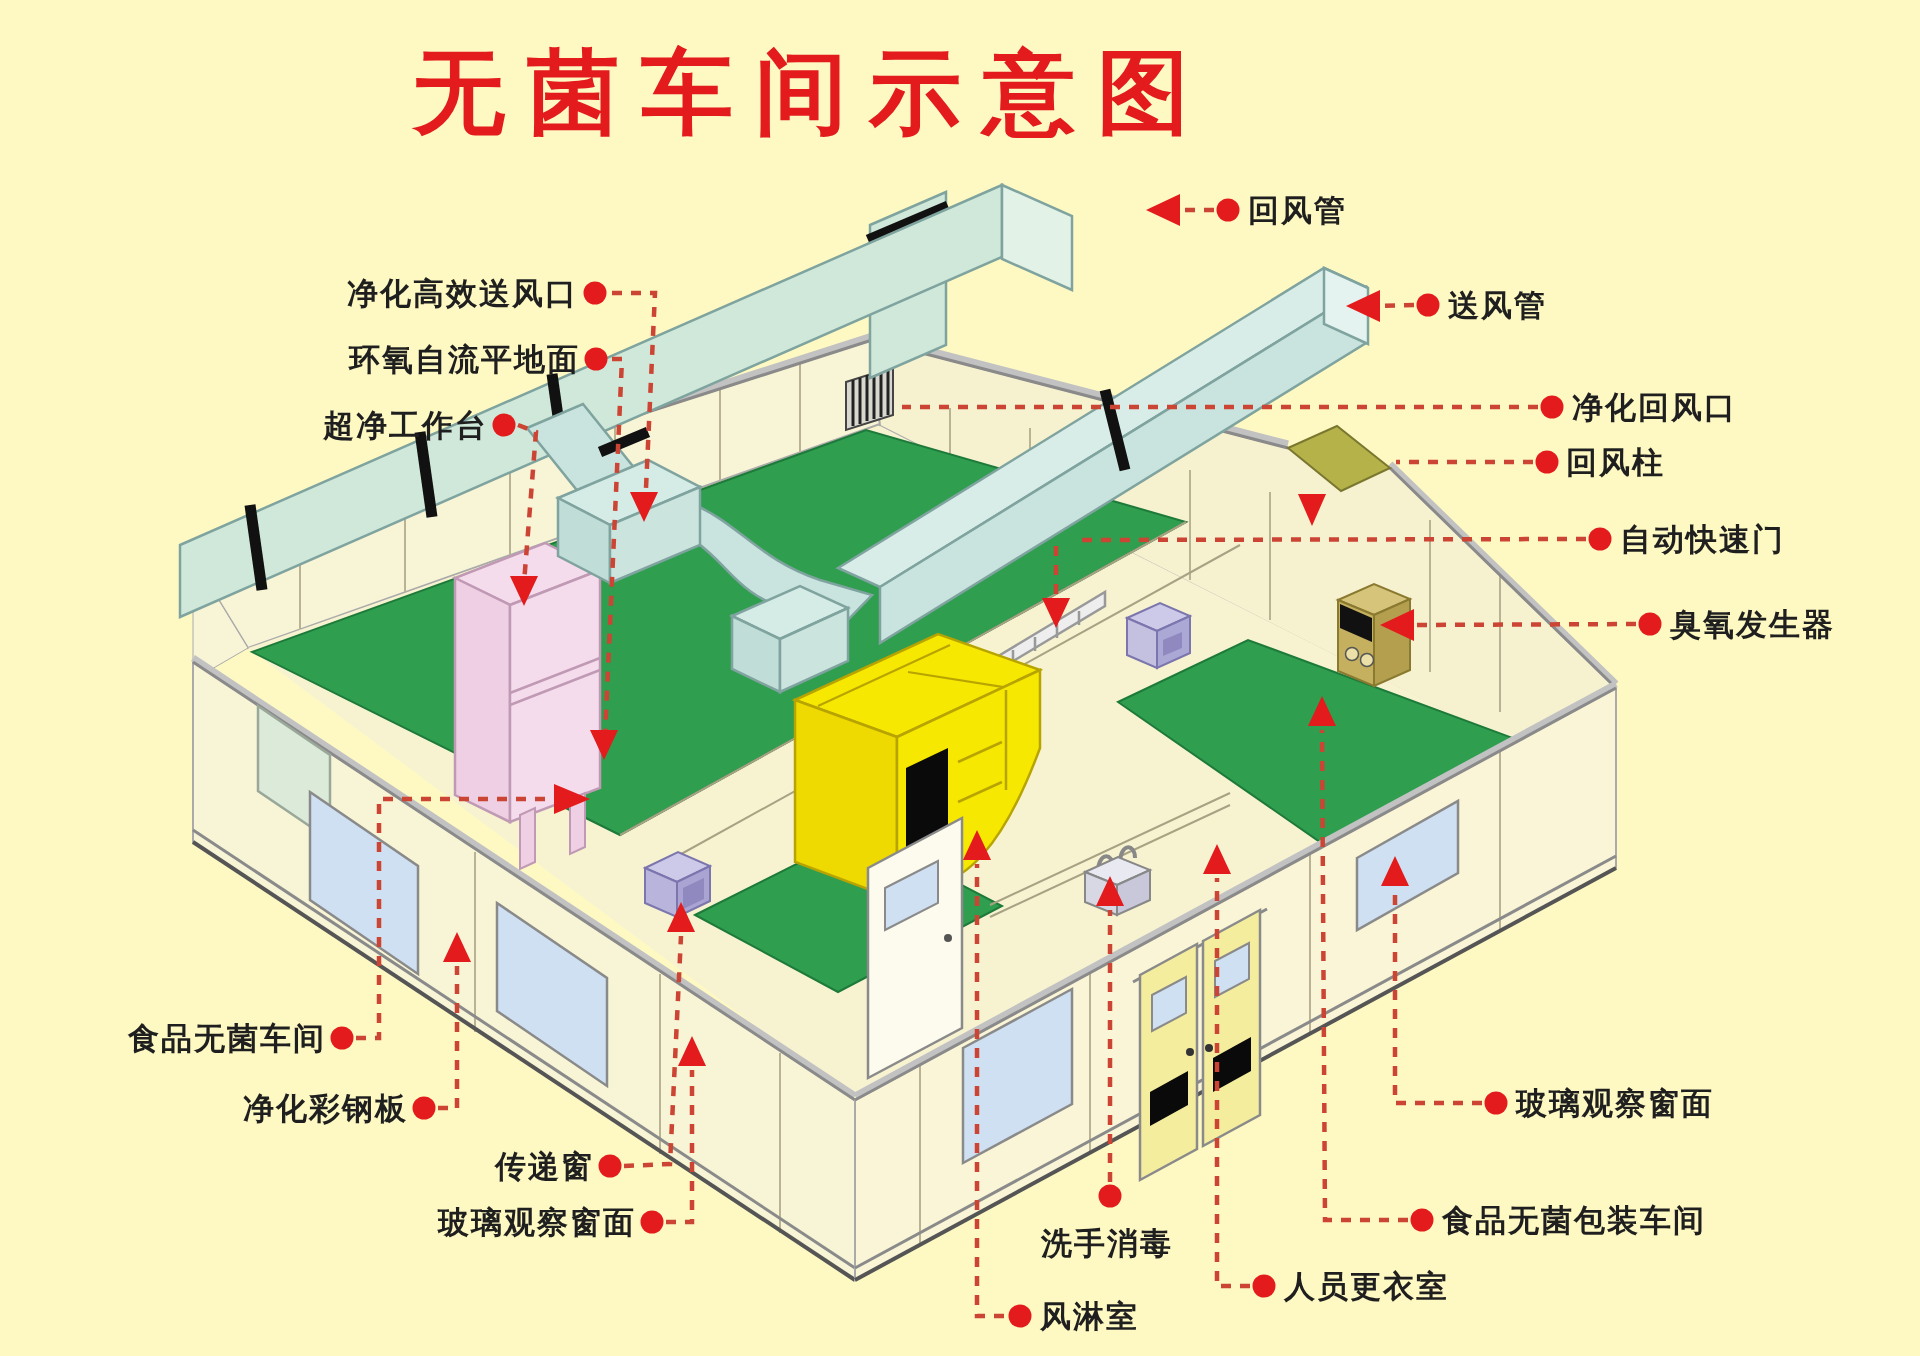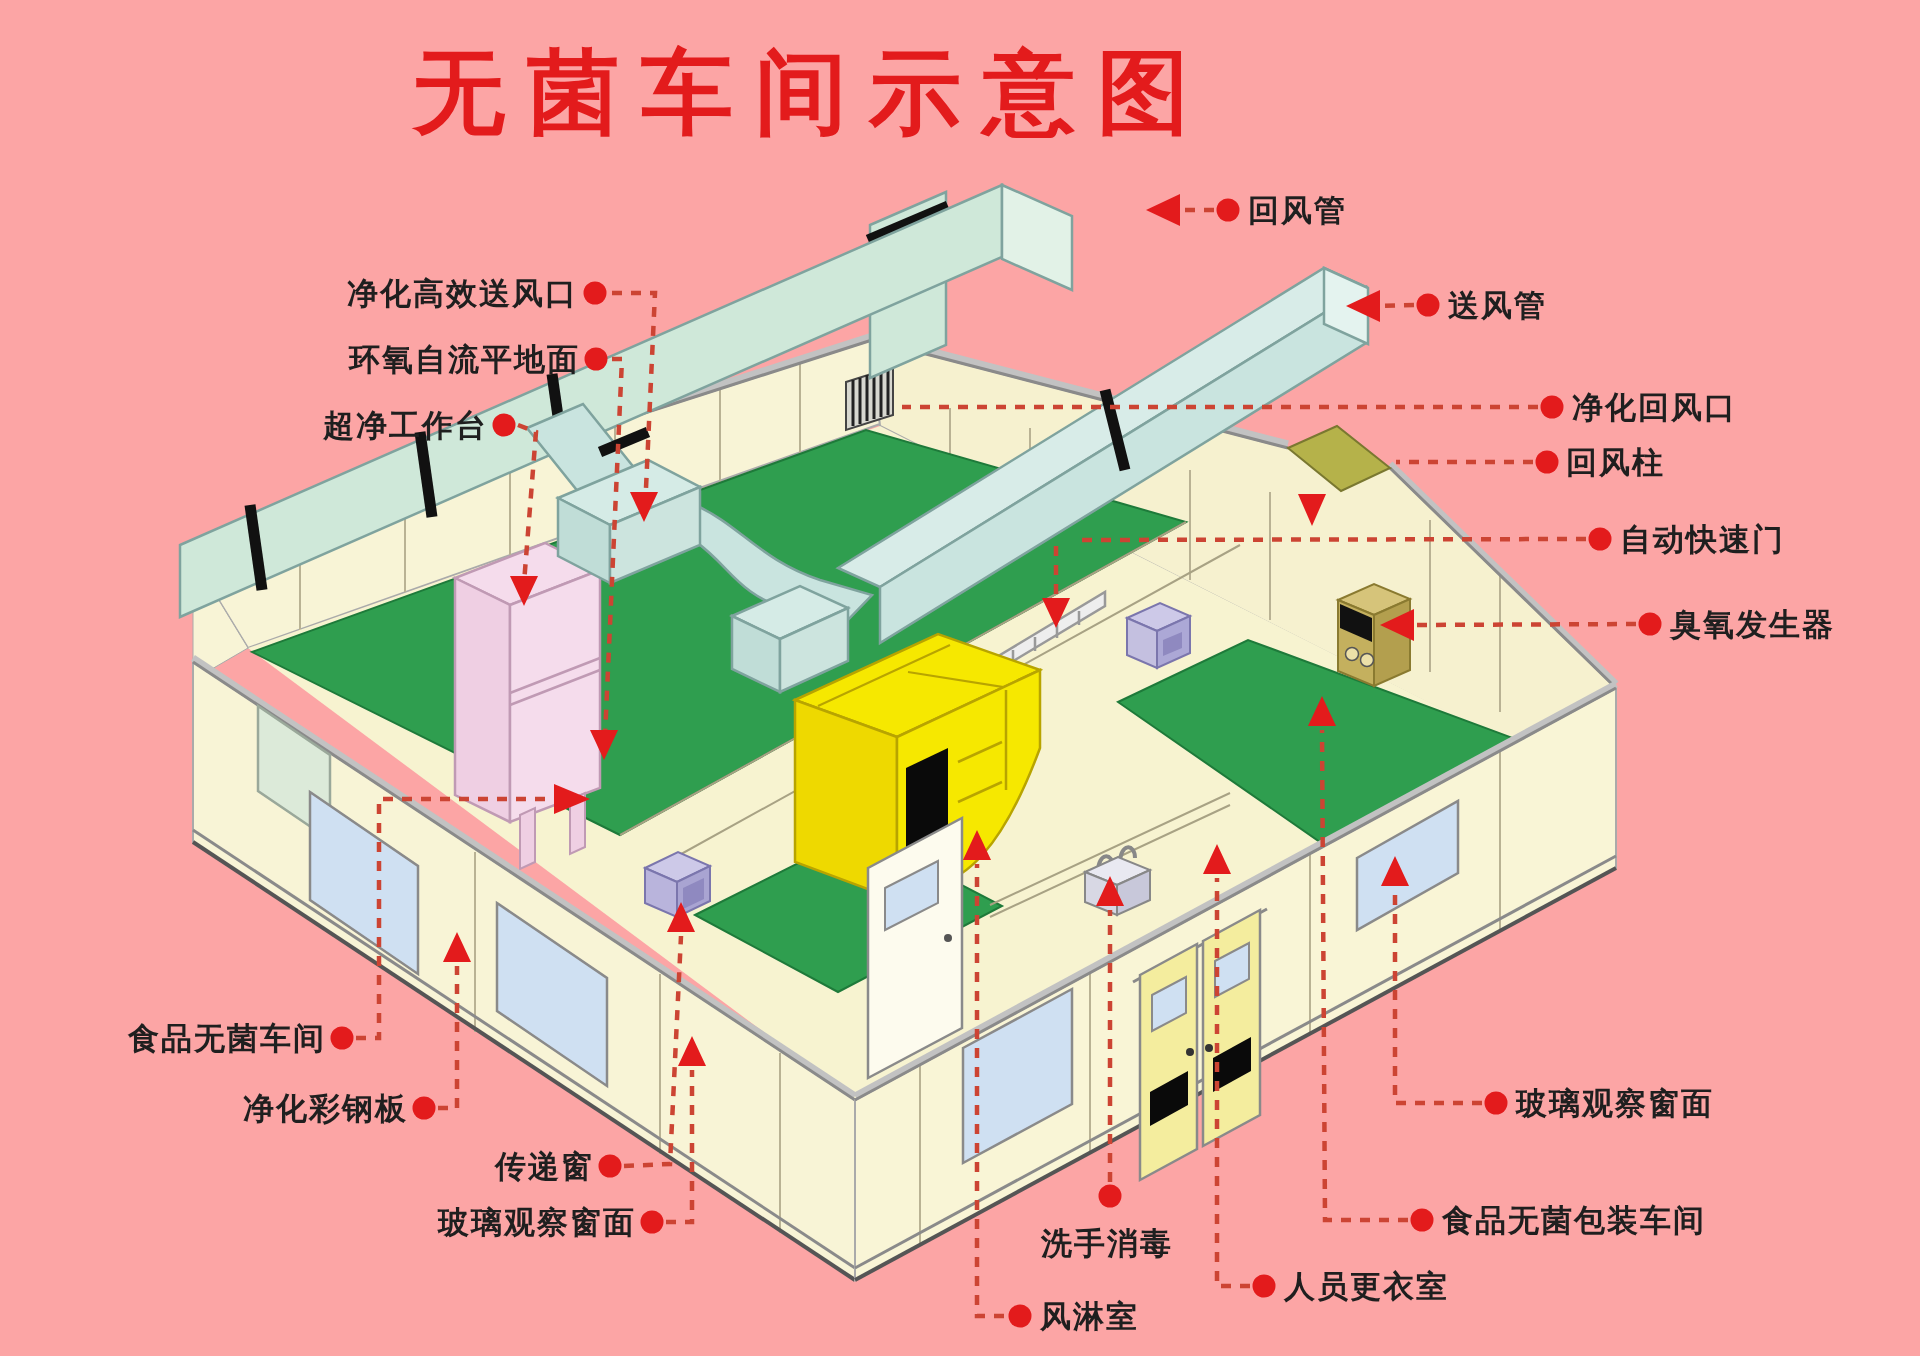--- a/index.html
+++ b/index.html
@@ -1,16 +1,16 @@
 <!DOCTYPE html>
 <html><head>
 <meta charset="utf-8">
 <style>
   html,body{margin:0;padding:0;background:#ffffff;}
-  .stage{position:relative;width:1920px;height:1356px;background:#fca5a5;overflow:hidden;
+  .stage{position:relative;width:1920px;height:1356px;background:#fef9c3;overflow:hidden;
          font-family:"Liberation Sans","DejaVu Sans",sans-serif;}
   svg{position:absolute;left:0;top:0;}
   .title{font:bold 92px "Liberation Sans","DejaVu Sans",sans-serif;fill:#e31b1c;letter-spacing:22px;}
   .lbl{font:bold 31px "Liberation Sans","DejaVu Sans",sans-serif;fill:#1f1f1f;letter-spacing:2px;
        dominant-baseline:central;}
   .lead{stroke:#cc4433;stroke-width:4.5;stroke-dasharray:10 9;fill:none;}
   .dot{fill:#e31b1c;}
   .arr{fill:#e31b1c;}
   .wallline{stroke:#8a8a8a;stroke-width:3;fill:none;}
   .wallline2{stroke:#c2c2c2;stroke-width:7;fill:none;}

